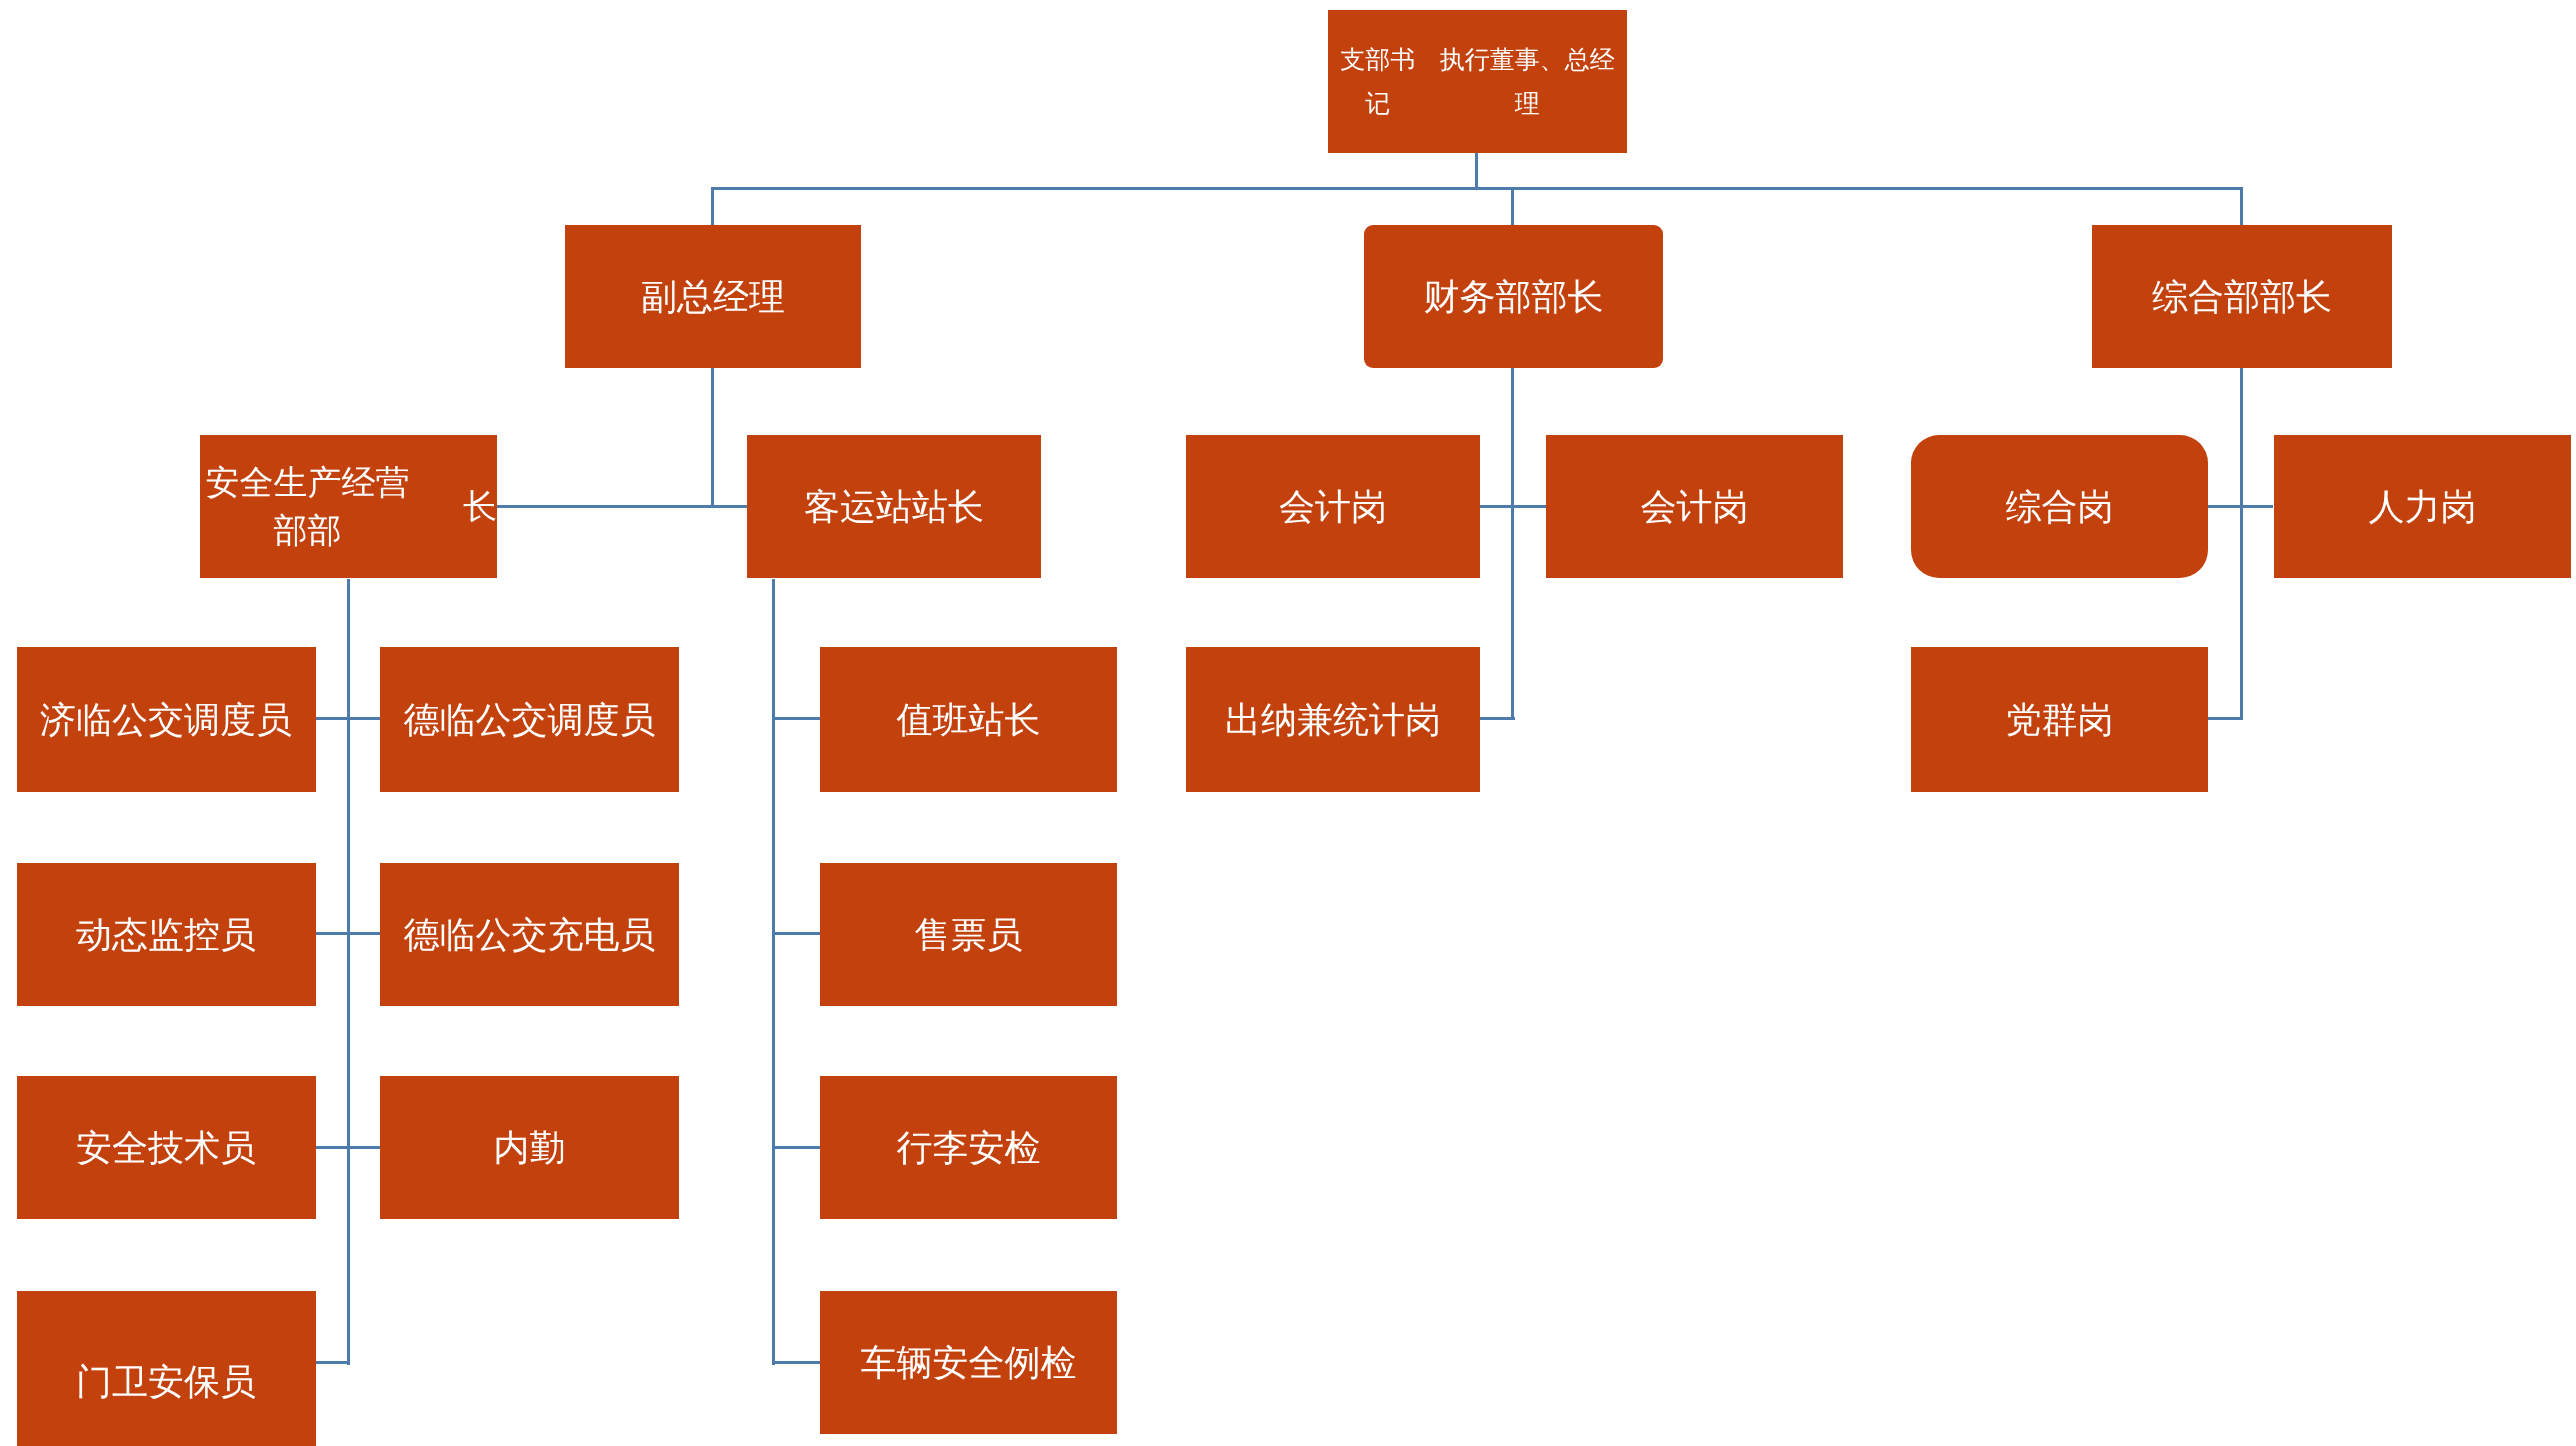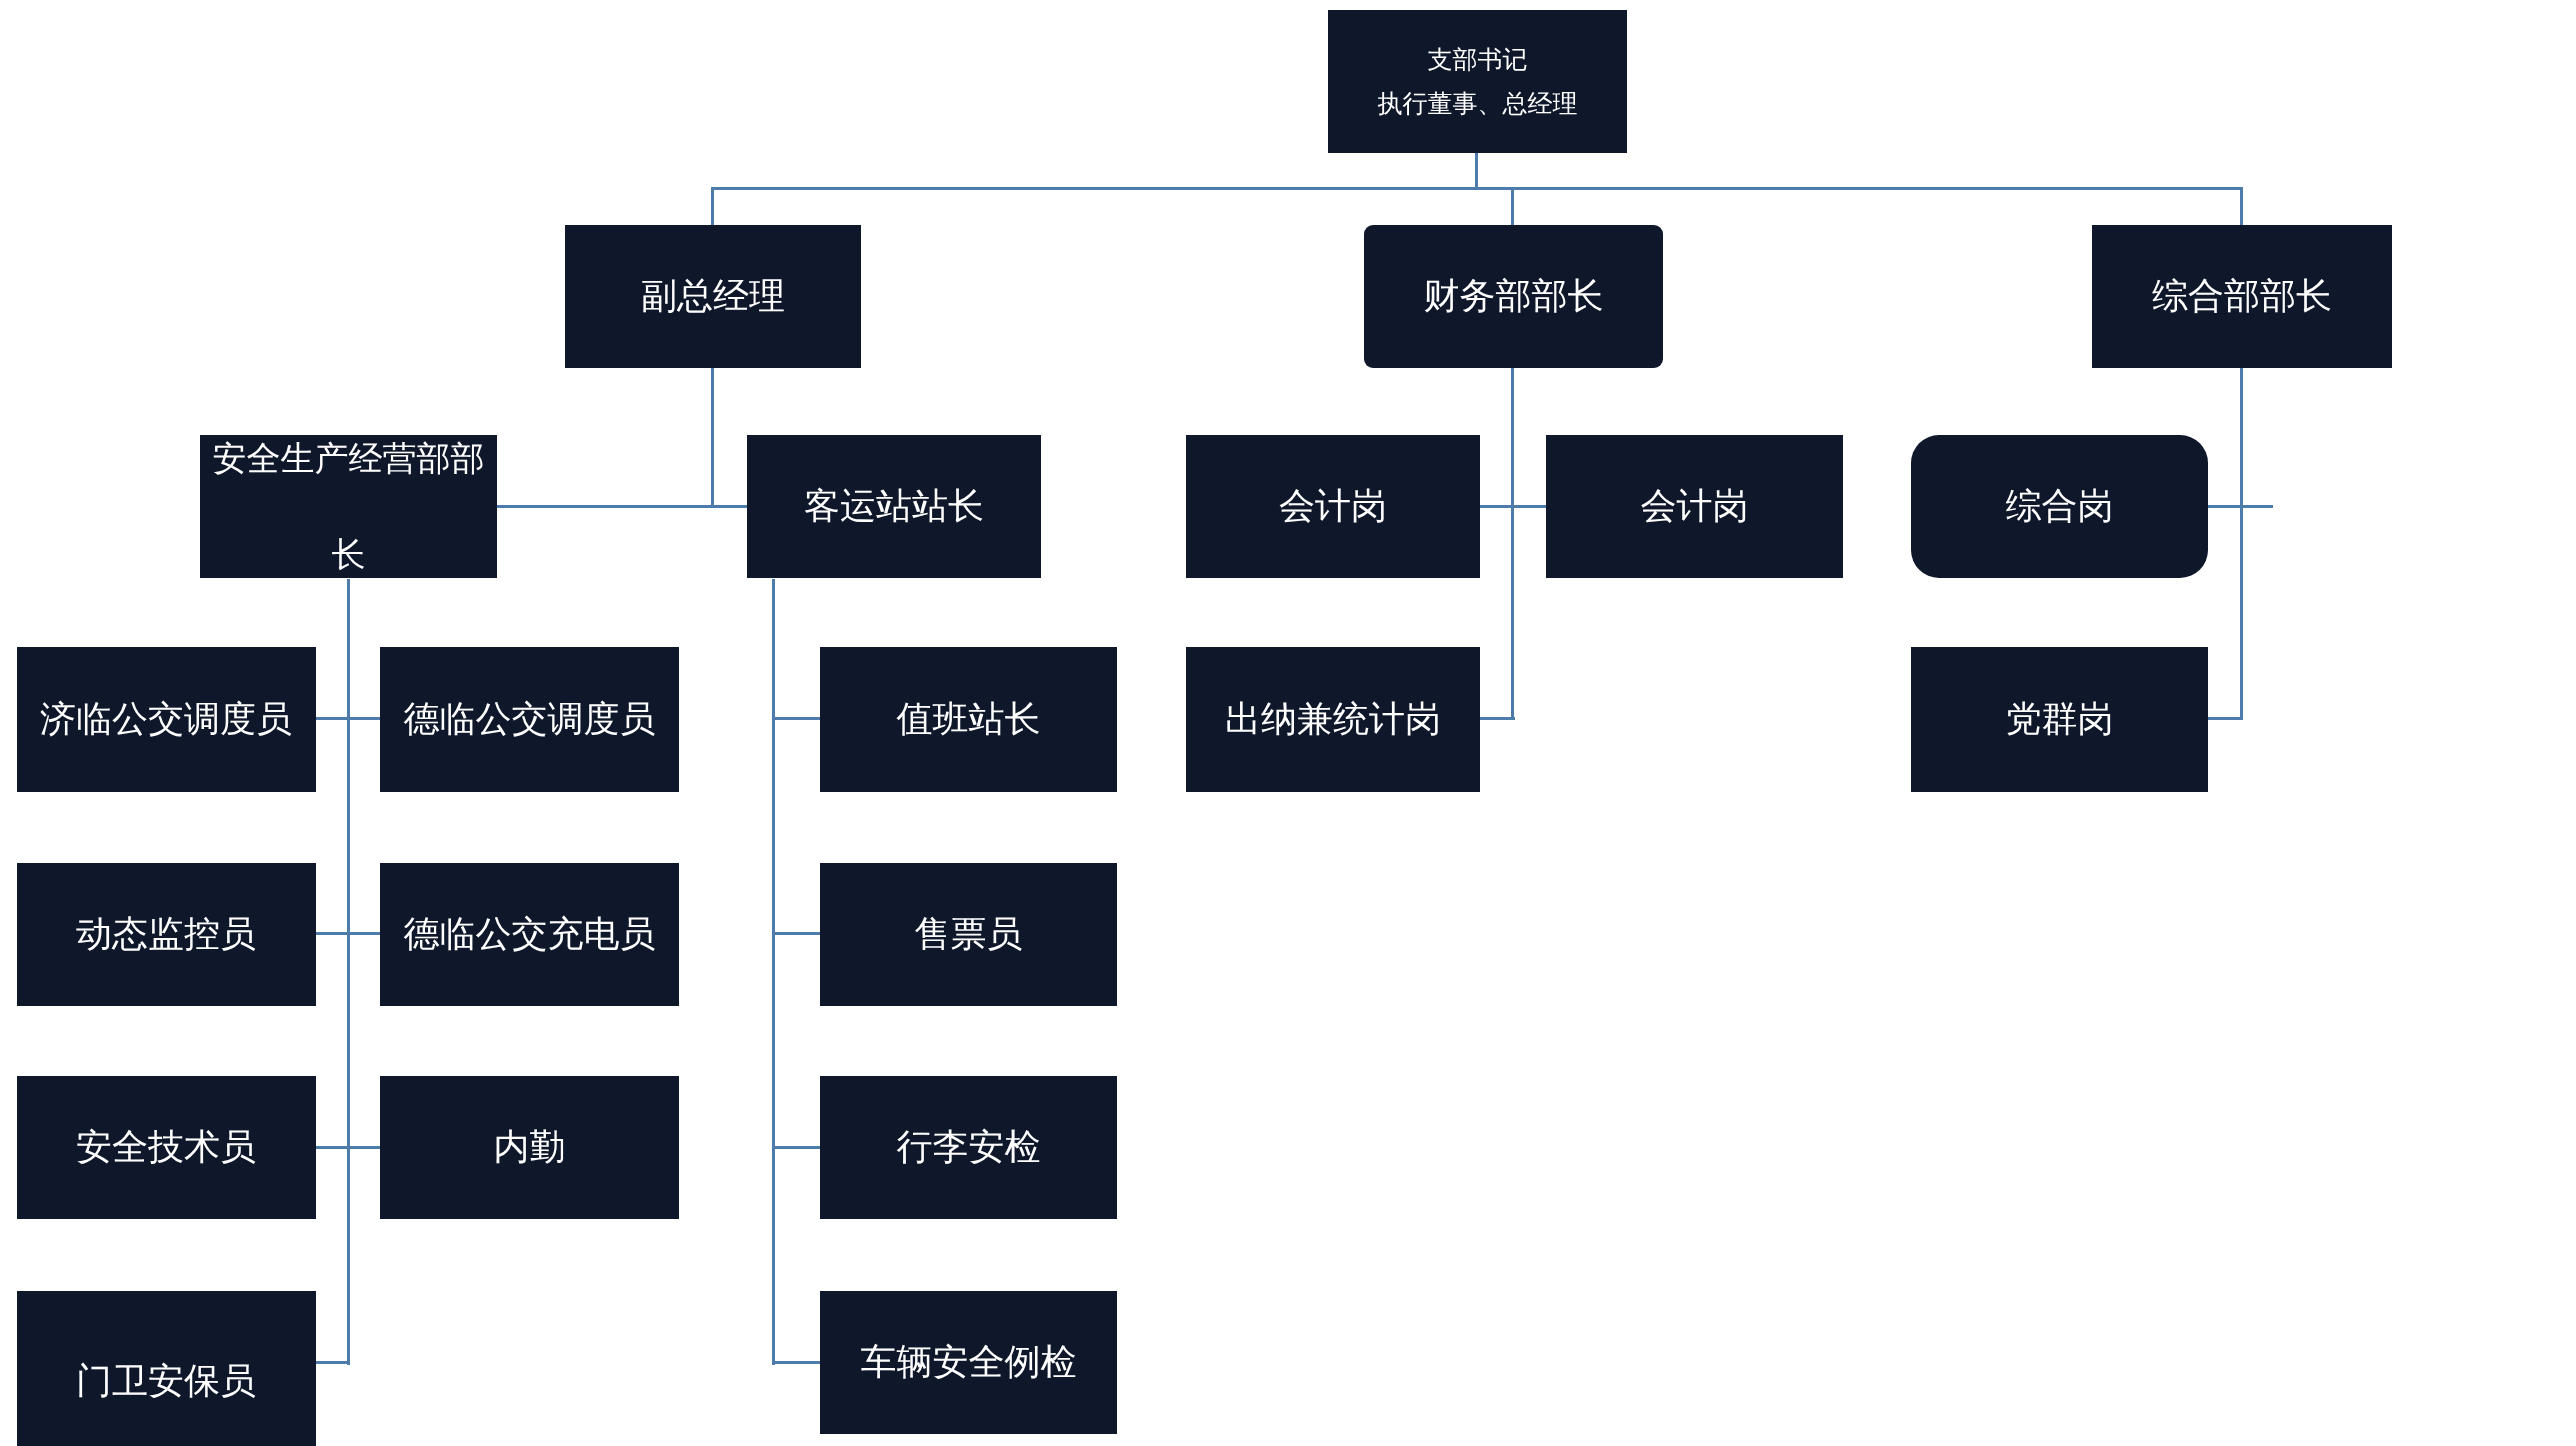--- a/index.html
+++ b/index.html
@@ -6,31 +6,30 @@
   .canvas {
     position: relative;
     width: 2576px;
     height: 1446px;
     background: #ffffff;
     font-family: "Liberation Sans", sans-serif;
     overflow: hidden;
   }
   .node {
     position: absolute;
-    background: #0f172a;
+    background: #c2410c;
     color: #ffffff;
     display: flex;
-    flex-direction: column;
+    flex-direction: row;
     align-items: center;
     justify-content: center;
     text-align: center;
     font-size: 36px;
     line-height: 1.15;
     box-sizing: border-box;
-    font-family: Liberation Serif, serif;
   }
   .node--root { font-size: 25px; line-height: 1.75; }
   .node--wrap2 { font-size: 34px; line-height: 1.4; gap: 48px; }
   .h, .v { position: absolute; background: #4C7BAC; }
   .h { height: 3.3px; }
   .v { width: 3.3px; }
 </style>
 </head>
 <body>
 
@@ -89,20 +88,23 @@
   </div>
   <div class="node" style="left:1186px; top:435px; width:294px; height:143px;">
     <span>会计岗</span>
   </div>
   <div class="node" style="left:1546px; top:435px; width:297px; height:143px;">
     <span>会计岗</span>
   </div>
   <div class="node" style="left:1911px; top:435px; width:297px; height:143px;border-radius:28px;">
     <span>综合岗</span>
   </div>
+  <div class="node" style="left:2274px; top:435px; width:297px; height:143px;">
+    <span>人力岗</span>
+  </div>
 
   <div class="node" style="left:16.6px; top:647px; width:299px; height:145px;">
     <span>济临公交调度员</span>
   </div>
   <div class="node" style="left:380px; top:647px; width:299px; height:145px;">
     <span>德临公交调度员</span>
   </div>
   <div class="node" style="left:820px; top:647px; width:297px; height:145px;">
     <span>值班站长</span>
   </div>

